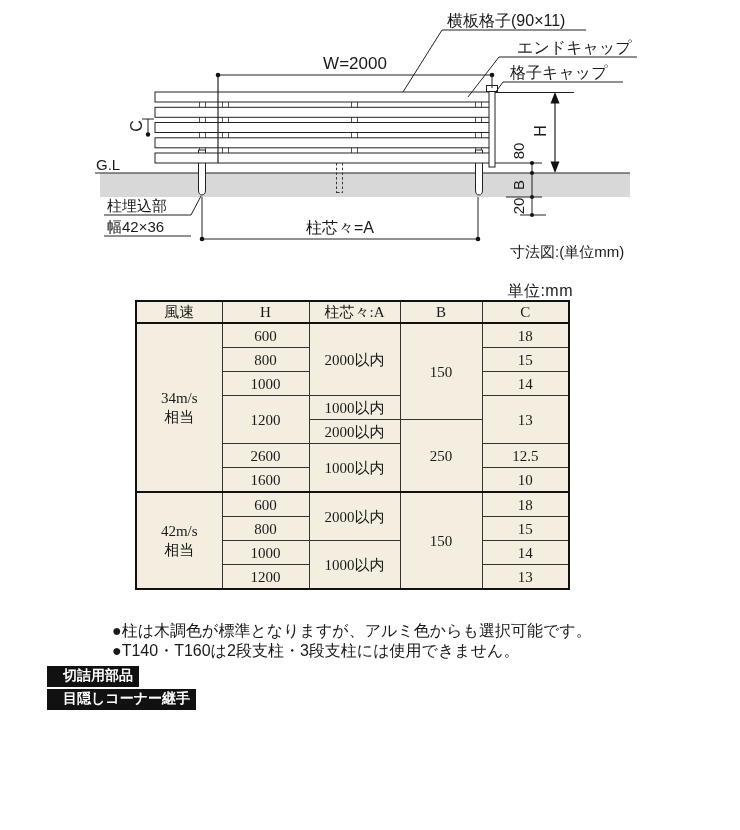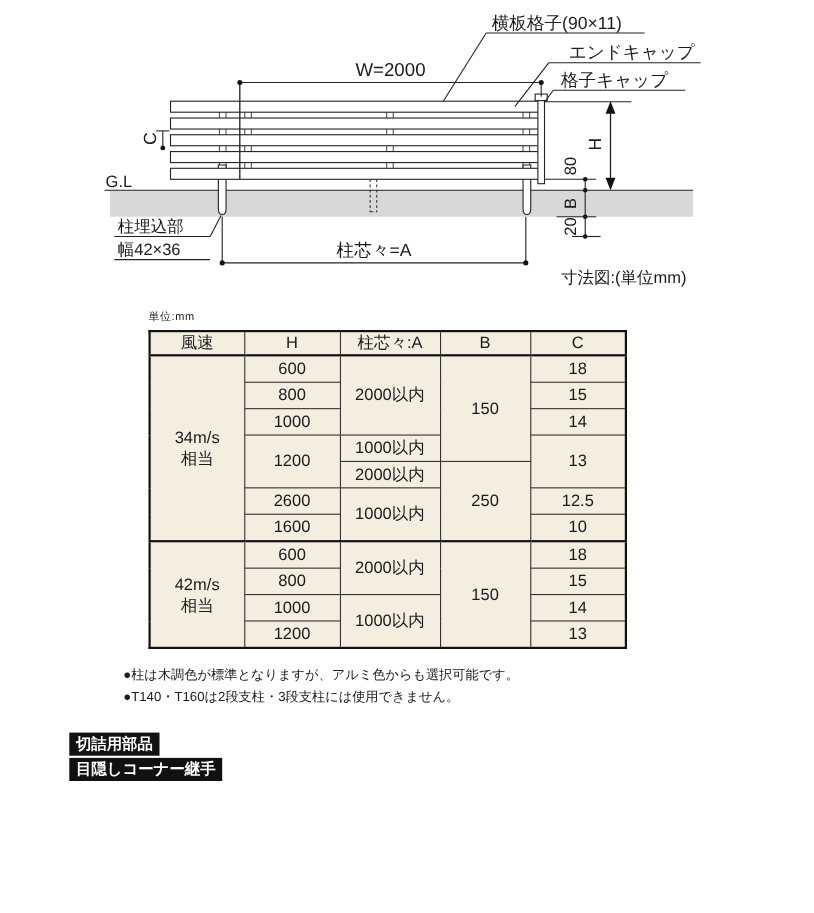--- a/index.html
+++ b/index.html
@@ -6,40 +6,40 @@
   .page {
     position:relative; width:740px; height:830px; background:#ffffff;
     font-family:"Liberation Sans","DejaVu Sans",sans-serif; color:#1a1a1a;
     overflow:hidden;
   }
   svg text { font-family:"Liberation Sans","DejaVu Sans",sans-serif; fill:#1a1a1a; }
   .diagram { position:absolute; left:0; top:0; }
 
   .unit-label {
     position:absolute; left:135px; top:281px; width:438px;
-    text-align:left; font-size:10px; letter-spacing:.5px;
+    text-align:right; font-size:16px; letter-spacing:.5px;
   }
   .spec-table {
     position:absolute; left:135px; top:300px;
     border-collapse:collapse; table-layout:fixed;
     background:#f3eee0; border:2px solid #111;
   }
   .spec-table td {
     border:1px solid #333; text-align:center; vertical-align:middle;
-    font-size:15px; padding:0; height:23px; line-height:18px;
+    font-size:15px; padding:0; height:23px; line-height:18px;font-family:Liberation Serif, serif;
   }
   .spec-table tr.hd td { height:20px; border-bottom:2px solid #111; font-size:15px; }
   .spec-table tr.sec td { border-top:2px solid #111; }
   .spec-table td.wind { white-space:pre-line; line-height:19px; }
 
-  .notes { position:absolute; left:112px; top:603px; font-size:12px; line-height:20px; }
+  .notes { position:absolute; left:112px; top:621px; font-size:16px; line-height:20px; }
   .bottom-sections { position:absolute; left:47px; top:666px; width:692px; }
   .black-label {
     display:inline-block; background:#111111; color:#ffffff; font-weight:bold;
-    font-size:14px; line-height:17px; padding:2px 6px 2px 6px; margin:0 0 2px 16px;
+    font-size:14px; line-height:17px; padding:2px 6px 2px 16px; margin:0 0 2px 0;font-family:Liberation Mono, monospace;
   }
   .body-text {
     font-size:16px; line-height:18.5px; white-space:pre-line; margin:0 0 6px 0;
   }
 </style>
 </head>
 <body>
 
 <div class="page">
 

